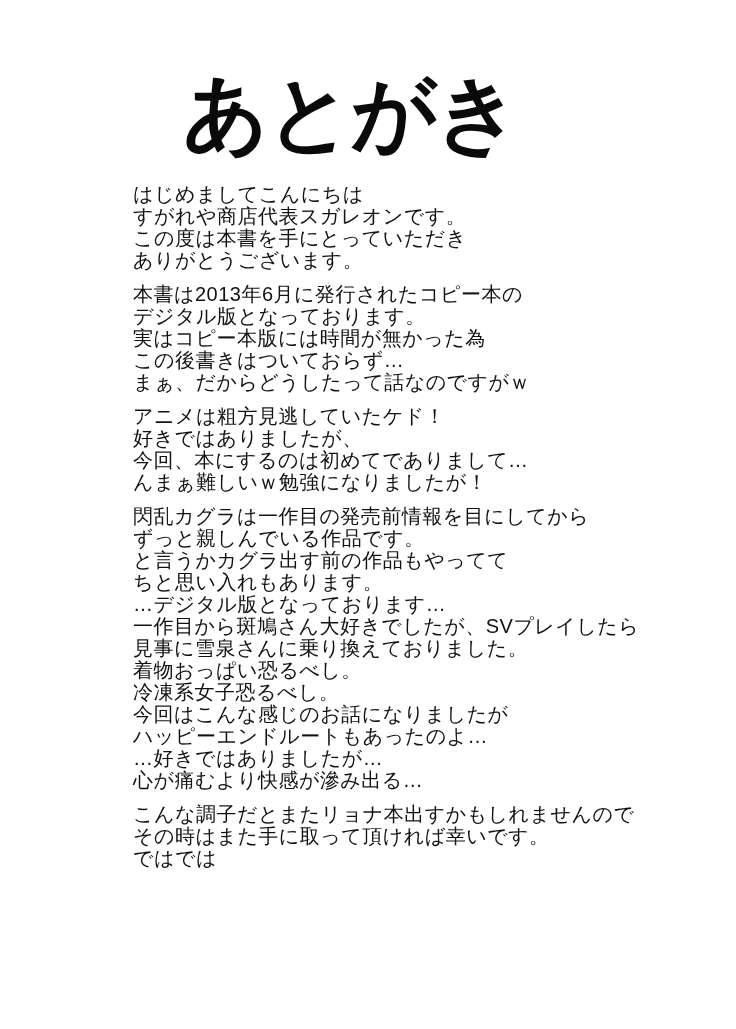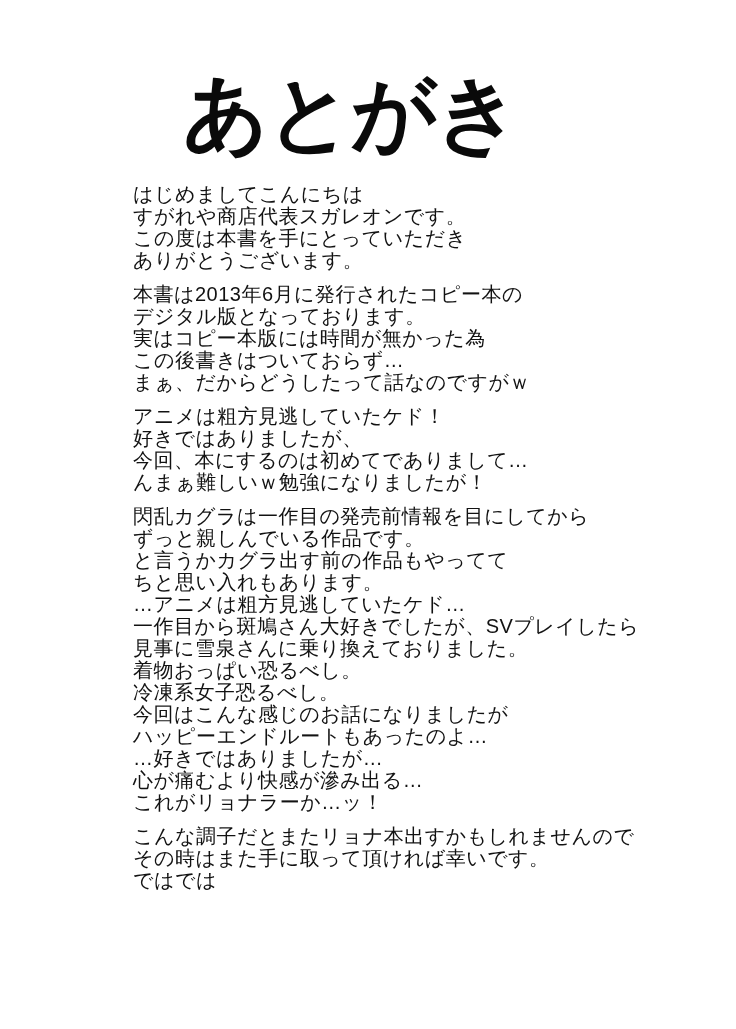--- a/index.html
+++ b/index.html
@@ -80,30 +80,29 @@
       <div class="line">好きではありましたが、</div>
       <div class="line">今回、本にするのは初めてでありまして…</div>
       <div class="line">んまぁ難しいｗ勉強になりましたが！</div>
     </div>
 
     <div class="para">
       <div class="line">閃乱カグラは一作目の発売前情報を目にしてから</div>
       <div class="line">ずっと親しんでいる作品です。</div>
       <div class="line">と言うかカグラ出す前の作品もやってて</div>
       <div class="line">ちと思い入れもあります。</div>
-      <div class="line">…アニメは粗方見逃していたケド…</div>
+      <div class="line">…デジタル版となっております…</div>
       <div class="line">一作目から斑鳩さん大好きでしたが、SVプレイしたら</div>
       <div class="line">見事に雪泉さんに乗り換えておりました。</div>
       <div class="line">着物おっぱい恐るべし。</div>
       <div class="line">冷凍系女子恐るべし。</div>
       <div class="line">今回はこんな感じのお話になりましたが</div>
       <div class="line">ハッピーエンドルートもあったのよ…</div>
       <div class="line">…好きではありましたが…</div>
       <div class="line">心が痛むより快感が滲み出る…</div>
-      <div class="line">これがリョナラーか…ッ！</div>
     </div>
 
     <div class="para">
       <div class="line">こんな調子だとまたリョナ本出すかもしれませんので</div>
       <div class="line">その時はまた手に取って頂ければ幸いです。</div>
       <div class="line">ではでは</div>
     </div>
 
   </div>
 </div>

